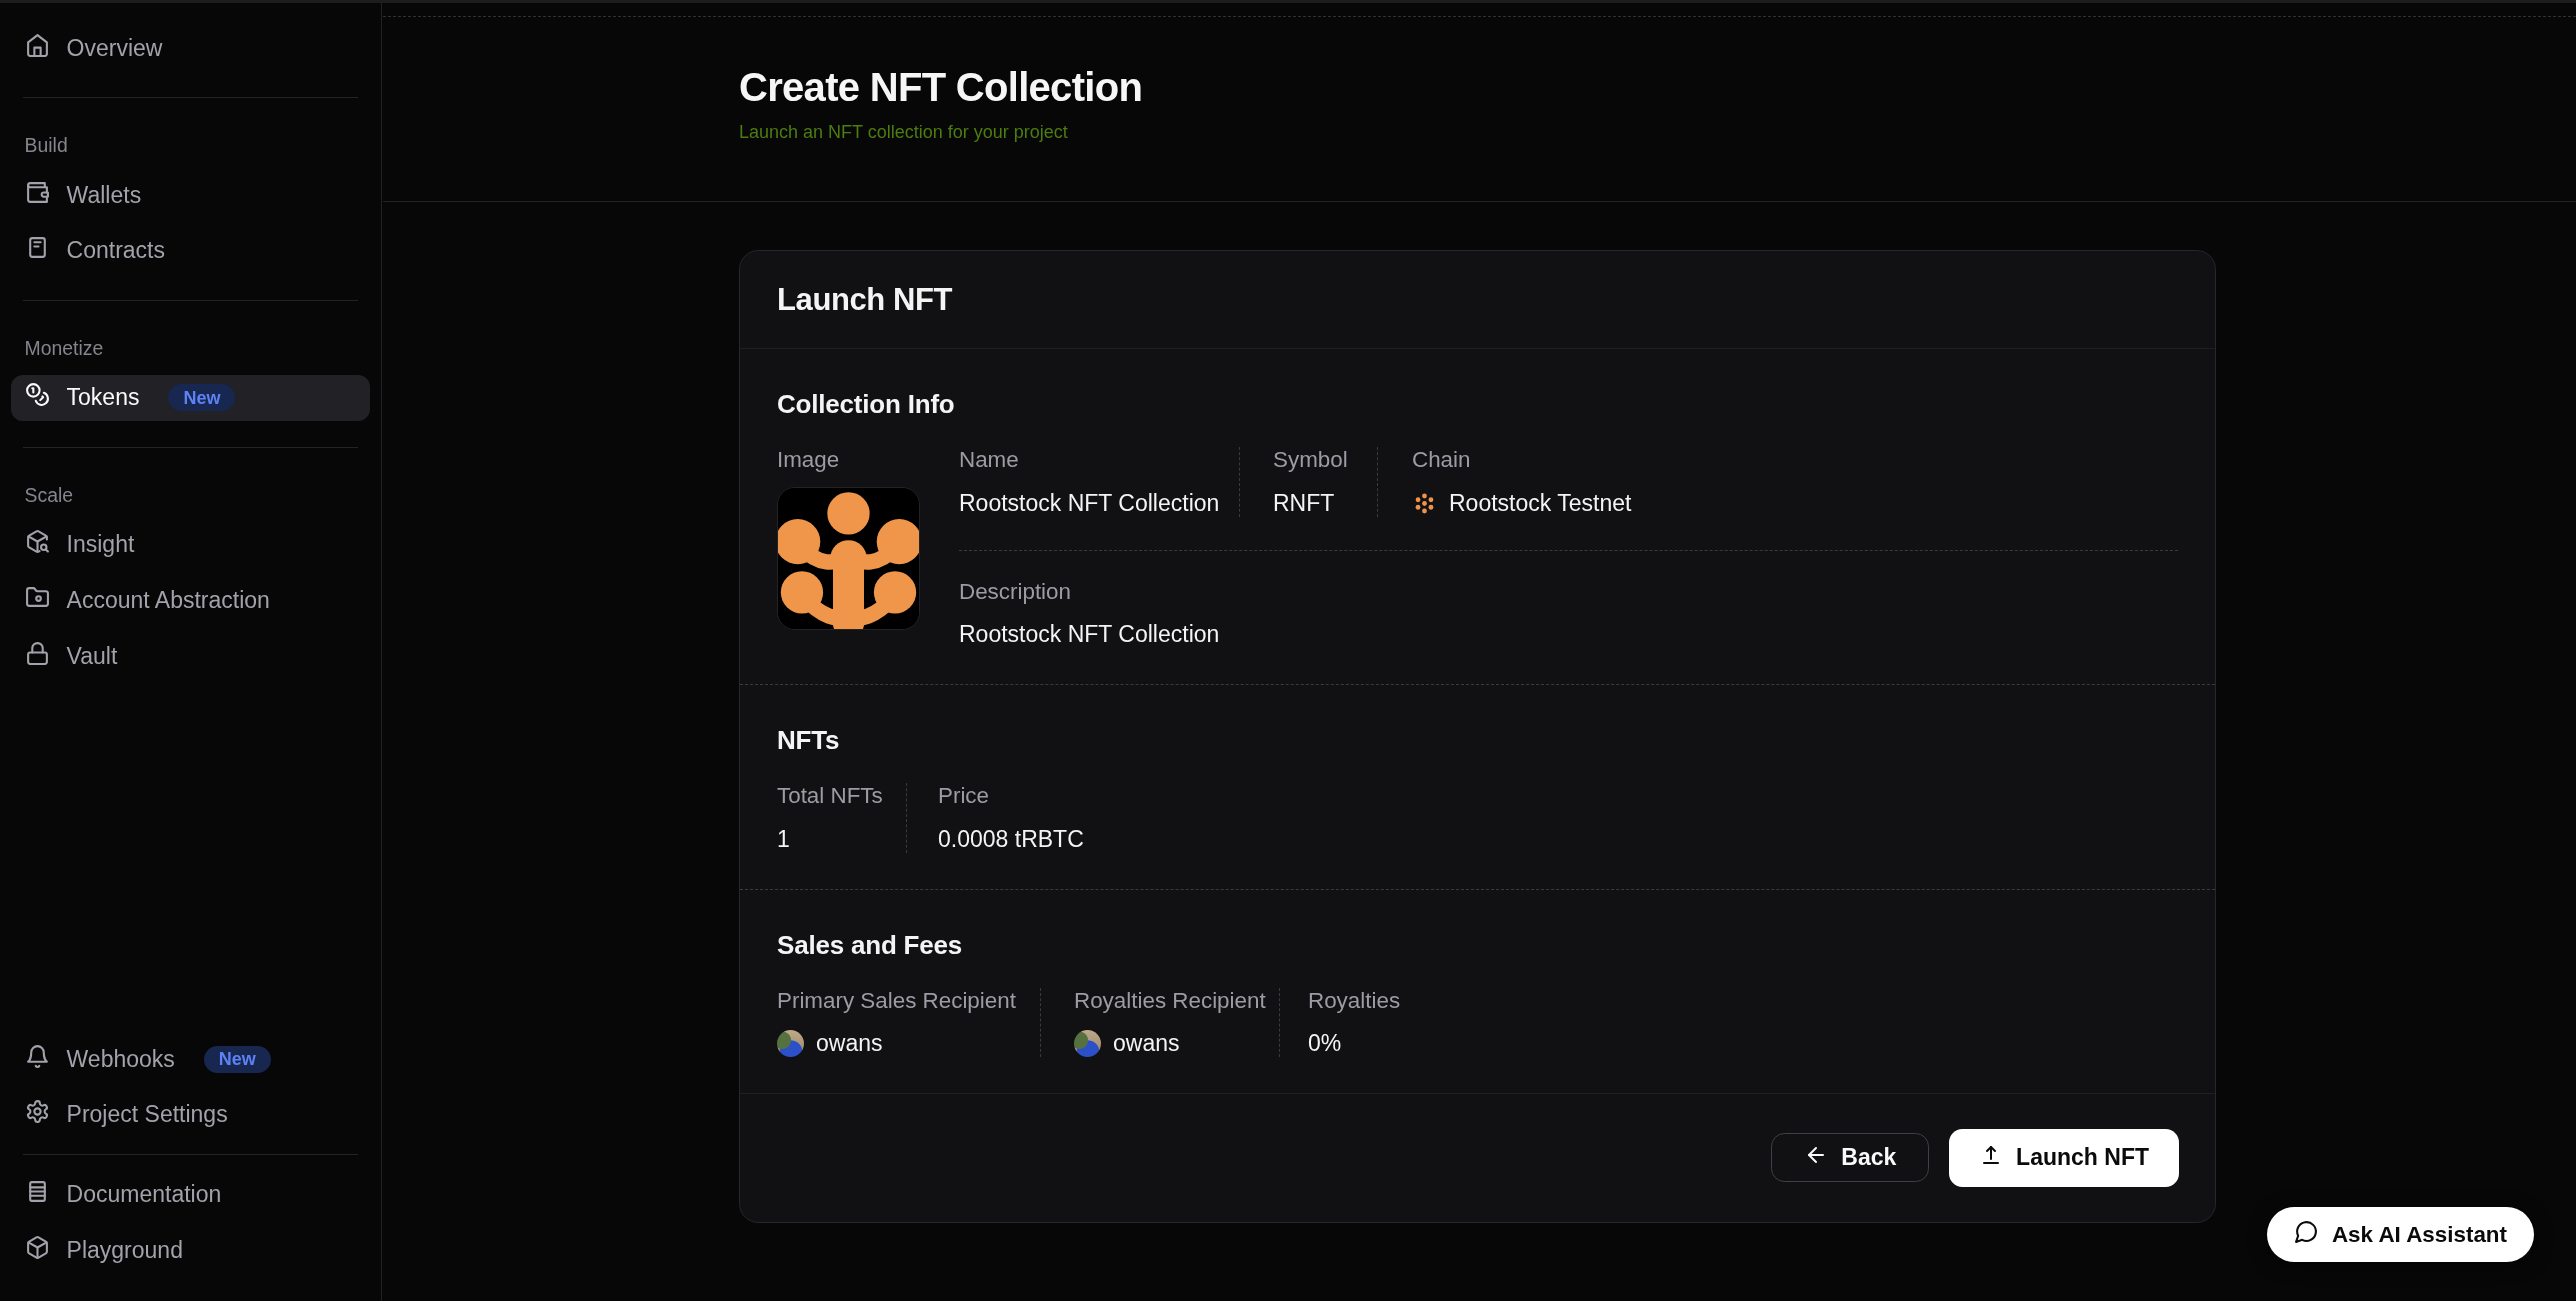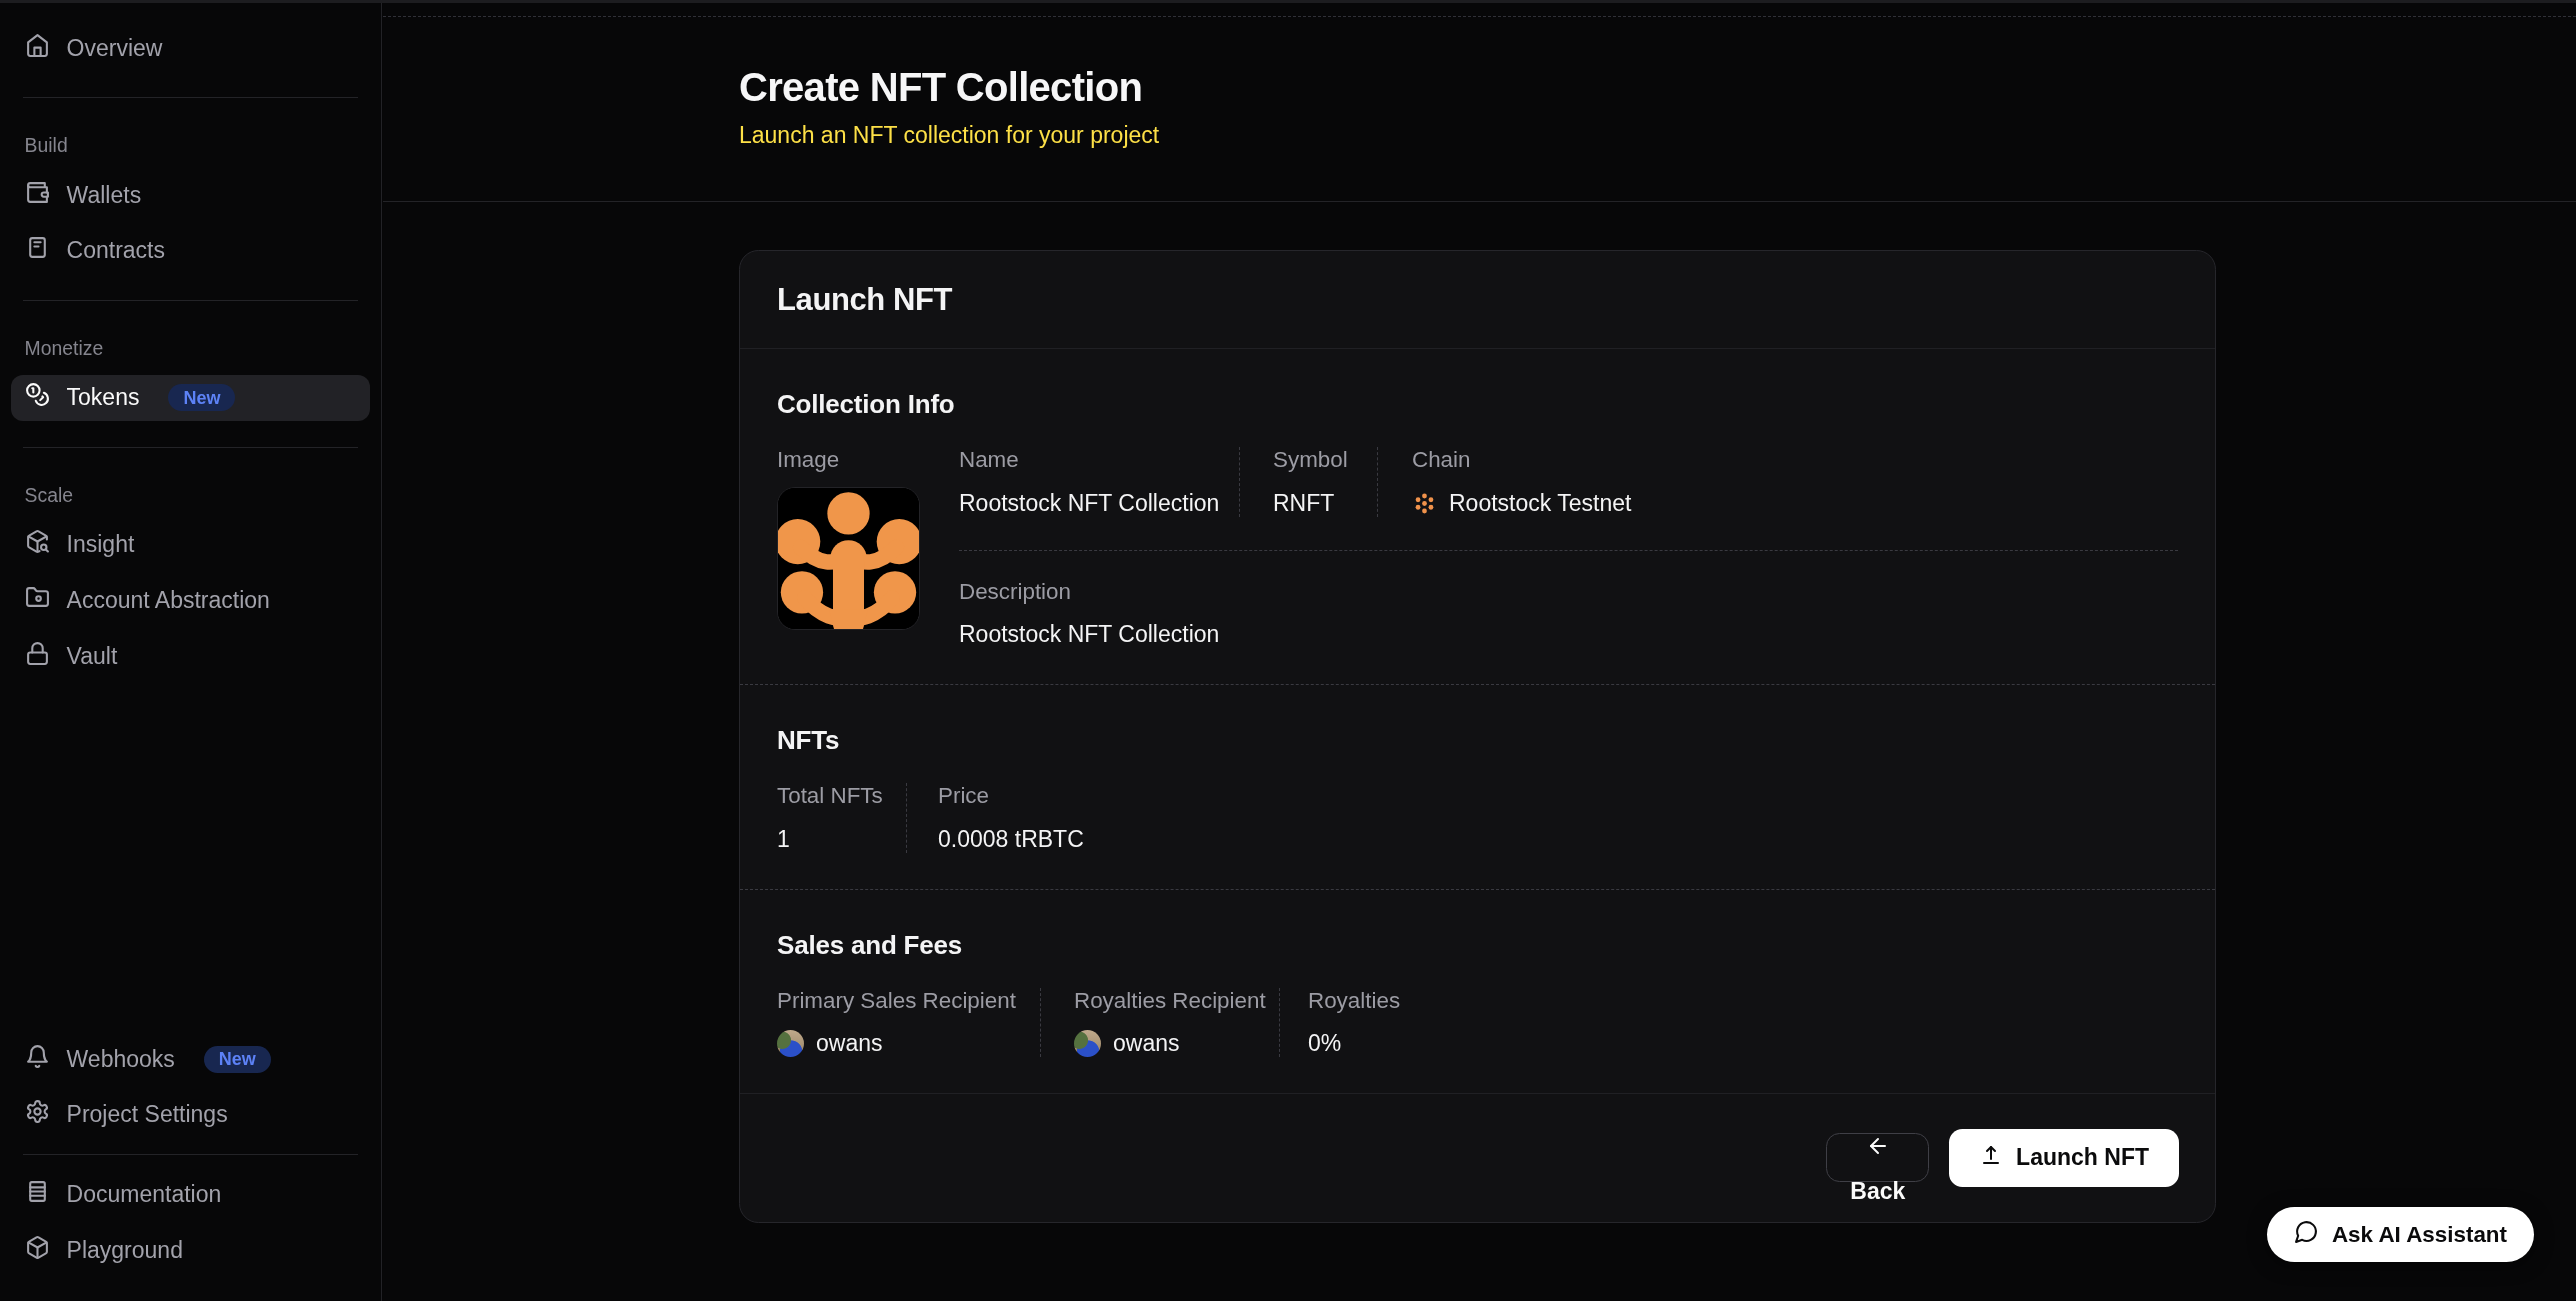--- a/index.html
+++ b/index.html
@@ -20,21 +20,21 @@
   .sb-divider{border:0;border-top:1.5px solid #232327;margin:16.4px 12px;width:auto;}
   .sb-bottom{margin-top:auto;}
   .badge{background:#182750;color:#5d82f6;font-size:18px;font-weight:700;
          padding:4.5px 15px;border-radius:745px;margin-left:12px;line-height:1;}
 
   
   .main{position:absolute;left:383px;top:3px;right:0;bottom:0;background:#070708;}
   .page-header{margin-top:13.4px;height:186px;border-top:1.5px dashed #303037;
                border-bottom:1.5px solid #232327;padding:48px 0 0 356px;}
   .page-title{font-size:40px;font-weight:700;letter-spacing:-0.7px;color:#f6f6f7;margin:0;}
-  .page-subtitle{font-size:23px;color:#fde047;margin-top:12px;}
+  .page-subtitle{font-size:18px;color:#4d7c0f;margin-top:12px;}
 
   .content{padding:48px 0 0 356px;}
   .card{width:1477px;background:#111113;border:1.5px solid #26262b;border-radius:19.4px;overflow:hidden;}
   .card-header{height:98px;display:flex;align-items:center;padding:0 37px;
                border-bottom:1.5px solid #202024;font-size:31px;font-weight:700;letter-spacing:-0.4px;}
   .section{padding:40px 37px 36px 37px;}
   .section.dashed-top{border-top:1.5px dashed #3a3a41;}
   .section-heading{font-size:26px;font-weight:700;margin:0 0 27px 0;letter-spacing:-0.2px;}
   .field-label{font-size:22.4px;color:#9c9ca4;}
   .field-value{font-size:23px;color:#f4f4f5;margin-top:16.4px;display:flex;align-items:center;gap:12px;}
@@ -62,21 +62,21 @@
     background:
       radial-gradient(circle at 20% 38%, #55713f 0 30%, transparent 33%),
       radial-gradient(circle at 52% 80%, #2b50c8 0 42%, transparent 45%),
       linear-gradient(180deg,#bfa98b 0%,#a79274 60%,#7d6c54 100%);}
 
   .card-footer{border-top:1.5px solid #202024;height:129px;display:flex;align-items:center;
                justify-content:flex-end;gap:19.4px;padding:0 36px;}
   .btn{display:flex;align-items:center;gap:13.4px;font-size:23px;font-weight:600;
        border-radius:13.4px;cursor:pointer;font-family:inherit;}
   .btn svg{width:24px;height:24px;}
-  .btn-back{height:49px;padding:0 23px;background:transparent;border:1.5px solid #3f3f46;color:#fafafa;flex-direction:column;}
+  .btn-back{height:49px;padding:0 32px;background:transparent;border:1.5px solid #3f3f46;color:#fafafa;}
   .btn-launch{height:58px;padding:0 30px;background:#ffffff;border:none;color:#0b0b0c;}
 
   .assistant{position:absolute;right:42px;bottom:39px;height:55px;padding:0 27px;
              background:#ffffff;color:#0b0b0c;border-radius:745px;display:flex;
              align-items:center;gap:13.4px;font-size:22.4px;font-weight:600;border:none;cursor:pointer;
              font-family:inherit;box-shadow:0 3px 18px rgba(0,0,0,.55);justify-content:flex-end;}
   .assistant svg{width:25px;height:25px;}
 
   .chain-dots{width:25px;height:25px;flex:0 0 25px;}
 </style>

